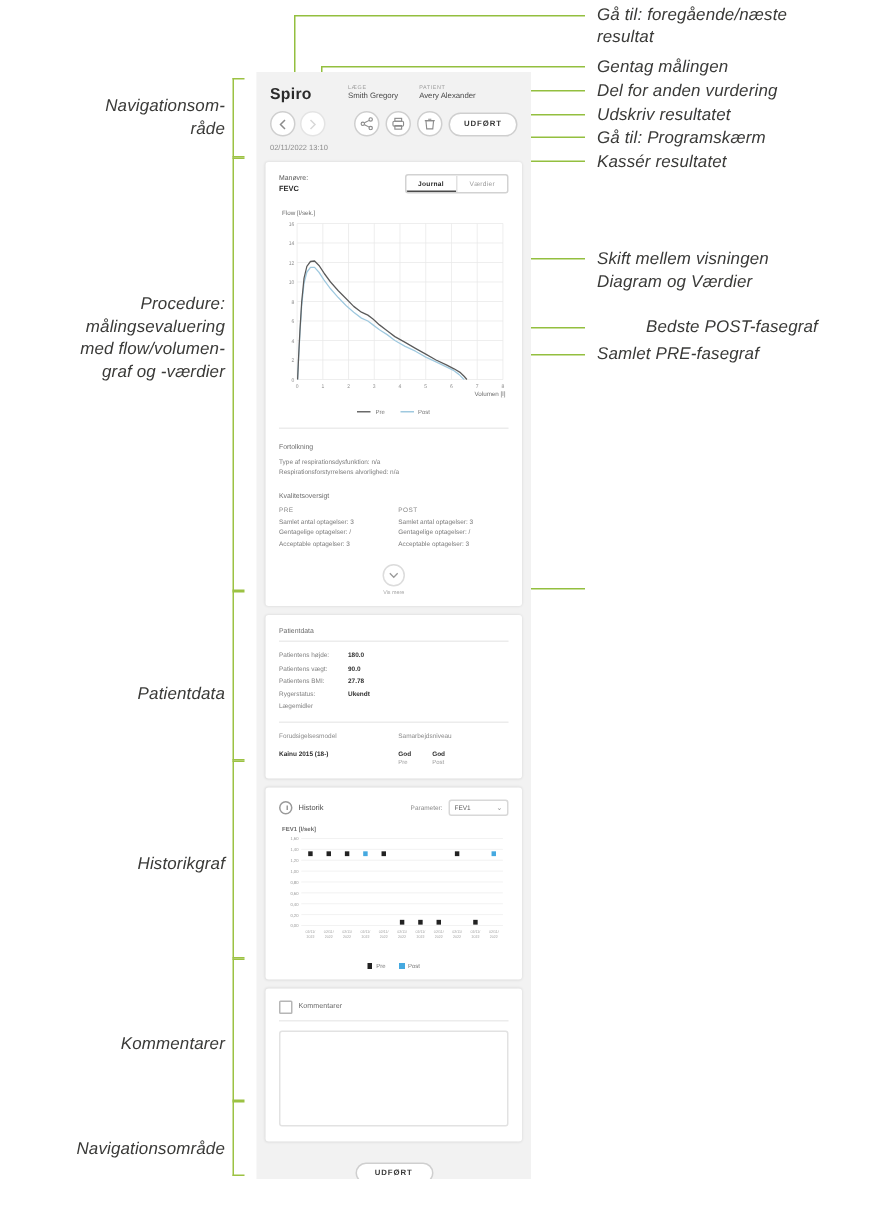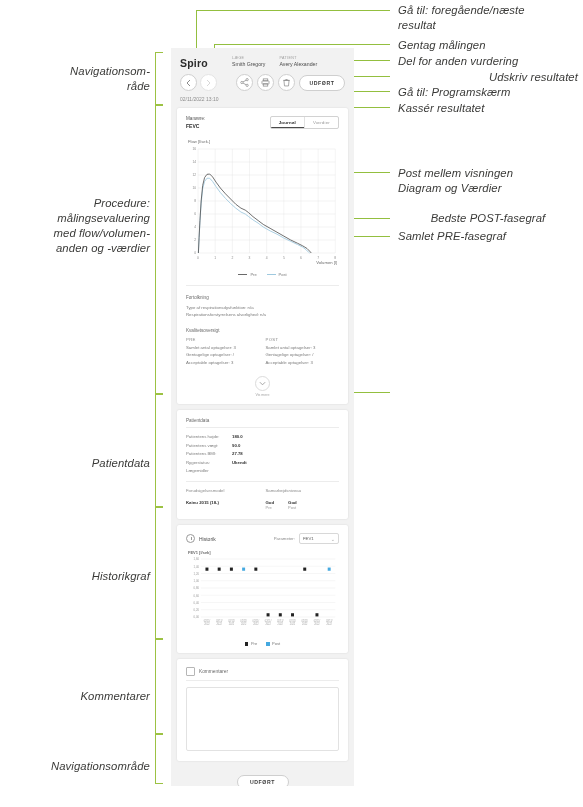--- a/index.html
+++ b/index.html
@@ -170,41 +170,41 @@
 </head>
 <body>
 
 <div id="root">
 
   <div class="anno left" style="left:10px; top:64px; width:140px; white-space:pre-line;">Navigationsom-
 råde</div>
   <div class="anno left" style="left:10px; top:196px; width:140px; white-space:pre-line;">Procedure:
 målingsevaluering
 med flow/volumen-
-anden og -værdier</div>
+graf og -værdier</div>
   <div class="anno left" style="left:10px; top:456px; width:140px; white-space:pre-line;">Patientdata</div>
   <div class="anno left" style="left:10px; top:569px; width:140px; white-space:pre-line;">Historikgraf</div>
   <div class="anno left" style="left:10px; top:689px; width:140px; white-space:pre-line;">Kommentarer</div>
   <div class="anno left" style="left:4px; top:759px; width:146px; white-space:pre-line;">Navigationsområde</div>
 
   <div class="bracket" style="left:155px; top:52px;  width:8px; height:53px;  border-width:1.3px; border-right:0;"></div>
   <div class="bracket" style="left:155px; top:105px; width:8px; height:289px; border-width:1.3px; border-right:0;"></div>
   <div class="bracket" style="left:155px; top:394px; width:8px; height:113px; border-width:1.3px; border-right:0;"></div>
   <div class="bracket" style="left:155px; top:507px; width:8px; height:132px; border-width:1.3px; border-right:0;"></div>
   <div class="bracket" style="left:155px; top:639px; width:8px; height:95px;  border-width:1.3px; border-right:0;"></div>
   <div class="bracket" style="left:155px; top:734px; width:8px; height:50px;  border-width:1.3px; border-right:0;"></div>
 
   <div class="anno right" style="left:398px; top:3px;   width:180px; white-space:pre-line;">Gå til: foregående/næste
 resultat</div>
   <div class="anno right" style="left:398px; top:38px;  width:180px;">Gentag målingen</div>
   <div class="anno right" style="left:398px; top:54px;  width:180px;">Del for anden vurdering</div>
-  <div class="anno right" style="left:398px; top:70px;  width:180px;text-align:right;">Udskriv resultatet</div>
+  <div class="anno right" style="left:398px; top:70px;  width:180px;">Udskriv resultatet</div>
   <div class="anno right" style="left:398px; top:85px;  width:180px;">Gå til: Programskærm</div>
   <div class="anno right" style="left:398px; top:101px; width:180px;">Kassér resultatet</div>
-  <div class="anno right" style="left:398px; top:166px; width:180px; white-space:pre-line;">Post mellem visningen
+  <div class="anno right" style="left:398px; top:166px; width:180px; white-space:pre-line;">Skift mellem visningen
 Diagram og Værdier</div>
   <div class="anno right" style="left:398px; top:211px; width:180px;text-align:center;">Bedste POST-fasegraf</div>
   <div class="anno right" style="left:398px; top:229px; width:180px;">Samlet PRE-fasegraf</div>
 
   <div class="leader h" style="left:196px; top:10px;  width:194px;"></div>
   <div class="leader v" style="left:196px; top:10px;  height:77px;"></div>
   <div class="leader h" style="left:214px; top:44px;  width:176px;"></div>
   <div class="leader v" style="left:214px; top:44px;  height:44px;"></div>
   <div class="leader h" style="left:259px; top:60px;  width:131px;"></div>
   <div class="leader v" style="left:259px; top:60px;  height:27px;"></div>

